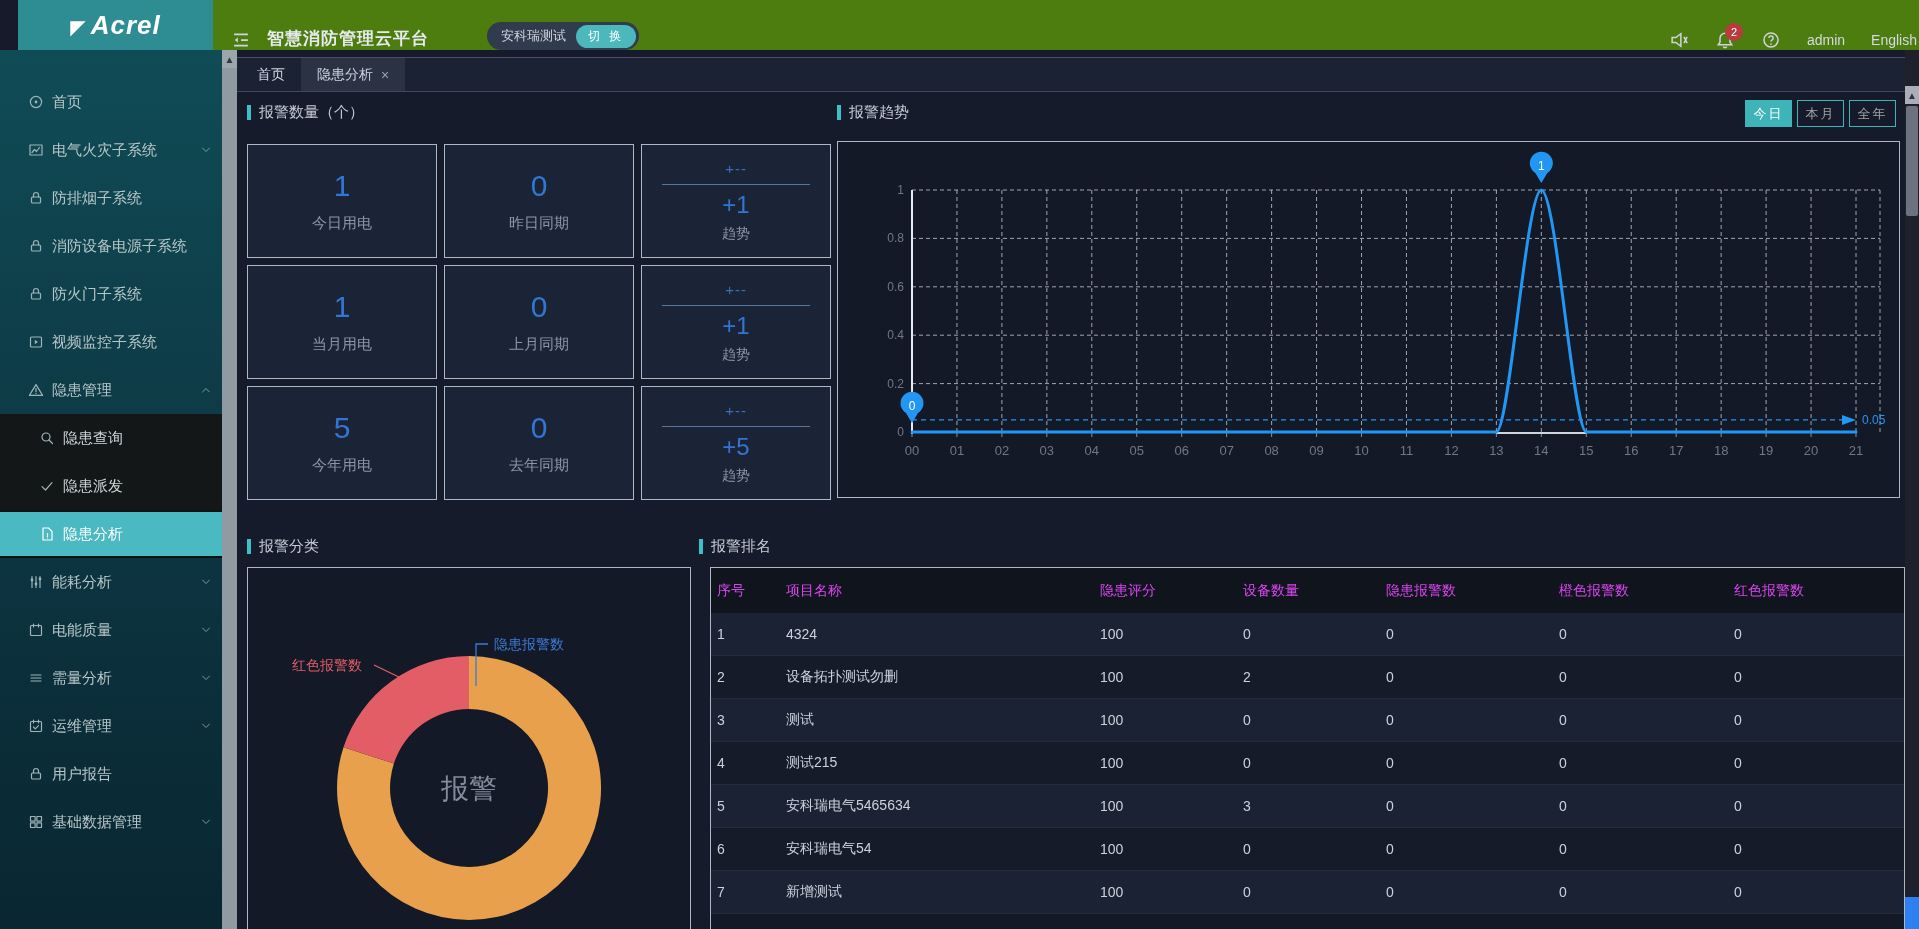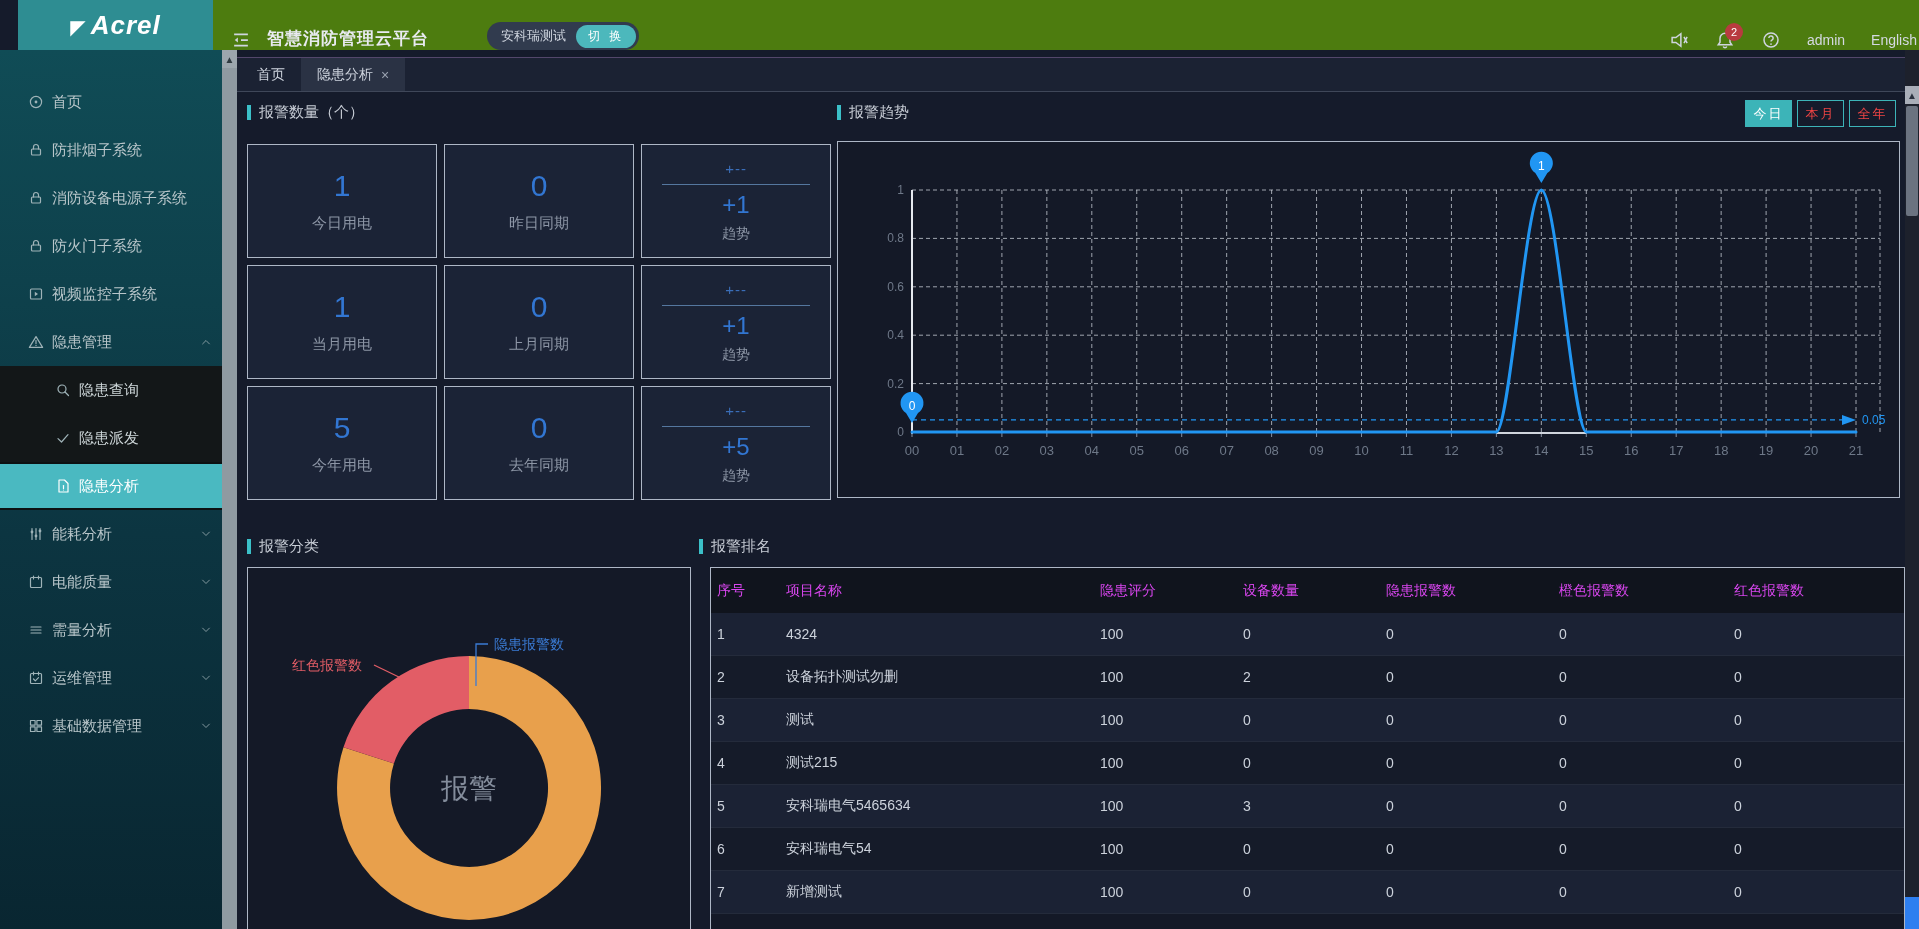--- a/index.html
+++ b/index.html
@@ -23,21 +23,21 @@
 
   
   .sidebar{position:absolute;left:0;top:50px;width:222px;height:879px;background:linear-gradient(180deg,#104c56 0%,#0c3541 55%,#092631 100%);padding-top:28px;z-index:20;}
   .mi{height:48px;display:flex;align-items:center;padding:0 10px 0 28px;color:#b9c6ca;font-size:15px;cursor:pointer;}
   .mi-ic{width:16px;height:16px;margin-right:8px;color:#9fb3b8;display:flex;}
   .mi-ic svg{width:16px;height:16px;}
   .mi-lb{flex:1;white-space:nowrap;}
   .mi-ch{width:12px;height:12px;color:#8fa3a8;display:flex;}
   .mi-ch svg{width:12px;height:12px;}
   .submenu{background:#131718;}
-  .submenu .mi{padding-left:55px;color:#cfd8da;}
+  .submenu .mi{padding-left:39px;color:#cfd8da;}
   .submenu .mi.active{background:#4ab9c1;color:#fff;border-top:2px solid #0d1112;border-bottom:2px solid #0d1112;}
   .submenu .mi.active .mi-ic{color:#fff;}
   .side-scroll{position:absolute;left:222px;top:50px;width:15px;height:879px;background:#8f9aa1;z-index:21;}
   .side-scroll .sb-up{height:18px;background:#9ca6ad;color:#2f3a40;font-size:10px;display:flex;align-items:center;justify-content:center;}
 
   
   .right-scroll{position:absolute;right:0;top:50px;width:14px;height:879px;background:#1d212c;z-index:25;}
   .right-scroll .sb-up{position:absolute;top:36px;left:0;width:14px;height:18px;background:#a9aeb8;color:#2b3240;font-size:10px;display:flex;align-items:center;justify-content:center;}
   .right-scroll .sb-thumb{position:absolute;top:56px;left:1px;width:12px;height:110px;background:#6b7380;border-radius:2px;}
   .right-scroll .sb-blue{position:absolute;bottom:0;left:0;width:14px;height:32px;background:#2e7ff0;}
@@ -57,21 +57,21 @@
   .card{background:#1b2336;border:1px solid #aeb7c6;display:flex;flex-direction:column;align-items:center;justify-content:center;}
   .card .num{color:#3276d2;font-size:30px;line-height:1.1;}
   .card .lbl{color:#8d96a6;font-size:15px;margin-top:12px;}
   .card.trend .t-top{color:#3a6db8;font-size:15px;letter-spacing:1px;}
   .card.trend .t-line{width:148px;height:1px;background:#55779f;margin:7px 0 6px;}
   .card.trend .t-val{color:#3276d2;font-size:24px;}
   .card.trend .t-lbl{color:#8d96a6;font-size:14px;margin-top:6px;}
 
   
   .range-btns{position:absolute;left:1508px;top:50px;display:flex;gap:5px;}
-  .rbtn{width:47px;height:27px;font-size:13px;letter-spacing:2px;border:1px solid #3cb4b8;background:transparent;color:#ef4444;cursor:pointer;}
+  .rbtn{width:47px;height:27px;font-size:13px;letter-spacing:2px;border:1px solid #3cb4b8;background:transparent;color:#a3a3a3;cursor:pointer;}
   .rbtn.active{background:#3cb4b8;color:#fff;}
   .trend-panel{position:absolute;left:600px;top:91px;width:1063px;height:357px;border:1px solid #aeb7c6;background:#141927;}
 
   
   .cat-panel{position:absolute;left:10px;top:517px;width:444px;height:420px;border:1px solid #aeb7c6;background:#141927;}
   .rank-panel{position:absolute;left:473px;top:517px;width:1195px;height:420px;border:1px solid #aeb7c6;background:#141927;overflow:hidden;}
   .t-head{display:grid;grid-template-columns:69px 314px 143px 143px 173px 175px auto;height:45px;align-items:center;background:#10141d;color:#d946ef;font-size:14px;padding-left:6px;}
   .t-row{display:grid;grid-template-columns:69px 314px 143px 143px 173px 175px auto;height:43px;align-items:center;color:#ccd2db;font-size:14px;padding-left:6px;border-bottom:1px solid #242b3b;}
   .t-row:nth-child(odd){background:#1b2234;}
   .t-row:nth-child(even){background:#151b29;}
@@ -129,20 +129,34 @@
             <svg viewBox="0 0 16 16" fill="none" stroke="currentColor" stroke-width="1.2" stroke-linecap="round" stroke-linejoin="round">
               <circle cx="8" cy="8" r="5.6"></circle>
               <circle cx="8" cy="8" r="1.4" fill="currentColor" stroke="none"></circle>
             </svg>
           </span>
           <span class="mi-lb">首页</span>
         </div>
         <div class="mi">
           <span class="mi-ic">
             <svg viewBox="0 0 16 16" fill="none" stroke="currentColor" stroke-width="1.2" stroke-linecap="round" stroke-linejoin="round">
+              <rect x="2" y="3" width="12" height="10"></rect>
+              <path d="M4 10.5l2.5-3 2 2 3-4"></path>
+            </svg>
+          </span>
+          <span class="mi-lb">电气火灾子系统</span>
+          <span class="mi-ch">
+            <svg viewBox="0 0 16 16" fill="none" stroke="currentColor" stroke-width="1.2" stroke-linecap="round" stroke-linejoin="round">
+              <path d="M3.5 5.5l4.5 4.5 4.5-4.5"></path>
+            </svg>
+          </span>
+        </div>
+        <div class="mi">
+          <span class="mi-ic">
+            <svg viewBox="0 0 16 16" fill="none" stroke="currentColor" stroke-width="1.2" stroke-linecap="round" stroke-linejoin="round">
               <rect x="3.5" y="7" width="9" height="6" rx="1"></rect>
               <path d="M5.5 7V5a2.5 2.5 0 0 1 5 0v2"></path>
             </svg>
           </span>
           <span class="mi-lb">防排烟子系统</span>
         </div>
         <div class="mi">
           <span class="mi-ic">
             <svg viewBox="0 0 16 16" fill="none" stroke="currentColor" stroke-width="1.2" stroke-linecap="round" stroke-linejoin="round">
               <rect x="3.5" y="7" width="9" height="6" rx="1"></rect>
@@ -262,20 +276,29 @@
               <rect x="2.5" y="3.5" width="11" height="10" rx="1"></rect>
               <path d="M5.5 2v3M10.5 2v3M5.5 9l1.8 1.8 3.2-3.2"></path>
             </svg>
           </span>
           <span class="mi-lb">运维管理</span>
           <span class="mi-ch">
             <svg viewBox="0 0 16 16" fill="none" stroke="currentColor" stroke-width="1.2" stroke-linecap="round" stroke-linejoin="round">
               <path d="M3.5 5.5l4.5 4.5 4.5-4.5"></path>
             </svg>
           </span>
+        </div>
+        <div class="mi">
+          <span class="mi-ic">
+            <svg viewBox="0 0 16 16" fill="none" stroke="currentColor" stroke-width="1.2" stroke-linecap="round" stroke-linejoin="round">
+              <rect x="3.5" y="7" width="9" height="6" rx="1"></rect>
+              <path d="M5.5 7V5a2.5 2.5 0 0 1 5 0v2"></path>
+            </svg>
+          </span>
+          <span class="mi-lb">用户报告</span>
         </div>
         <div class="mi">
           <span class="mi-ic">
             <svg viewBox="0 0 16 16" fill="none" stroke="currentColor" stroke-width="1.2" stroke-linecap="round" stroke-linejoin="round">
               <rect x="2.5" y="2.5" width="4.6" height="4.6"></rect>
               <rect x="8.9" y="2.5" width="4.6" height="4.6"></rect>
               <rect x="2.5" y="8.9" width="4.6" height="4.6"></rect>
               <rect x="8.9" y="8.9" width="4.6" height="4.6"></rect>
             </svg>
           </span>

